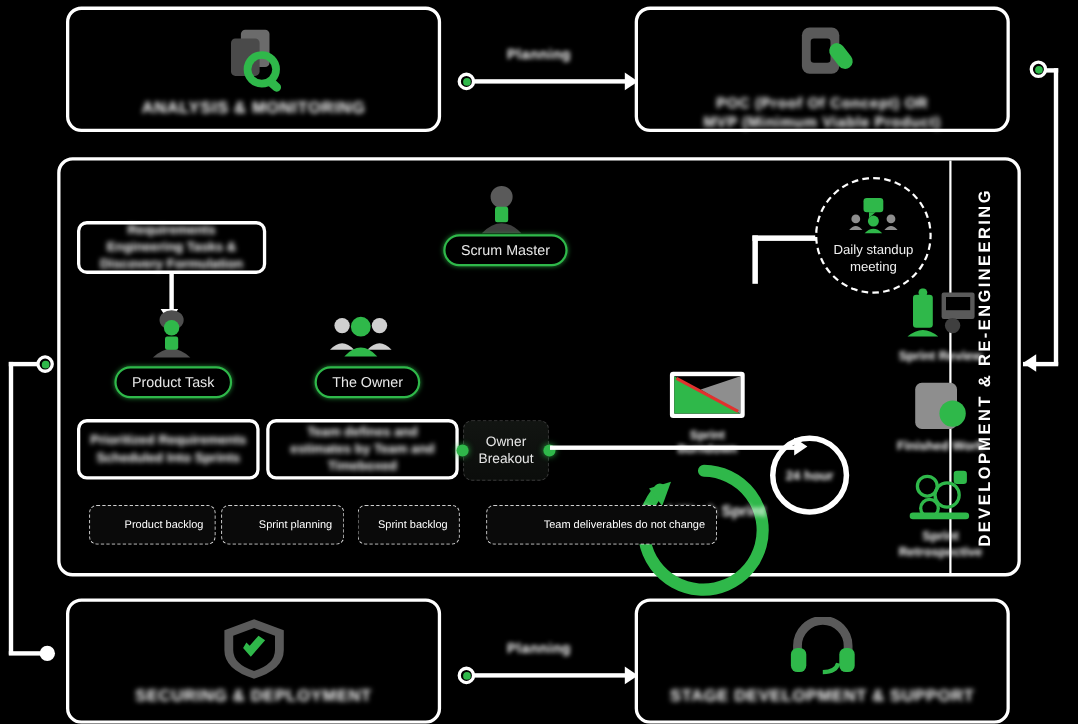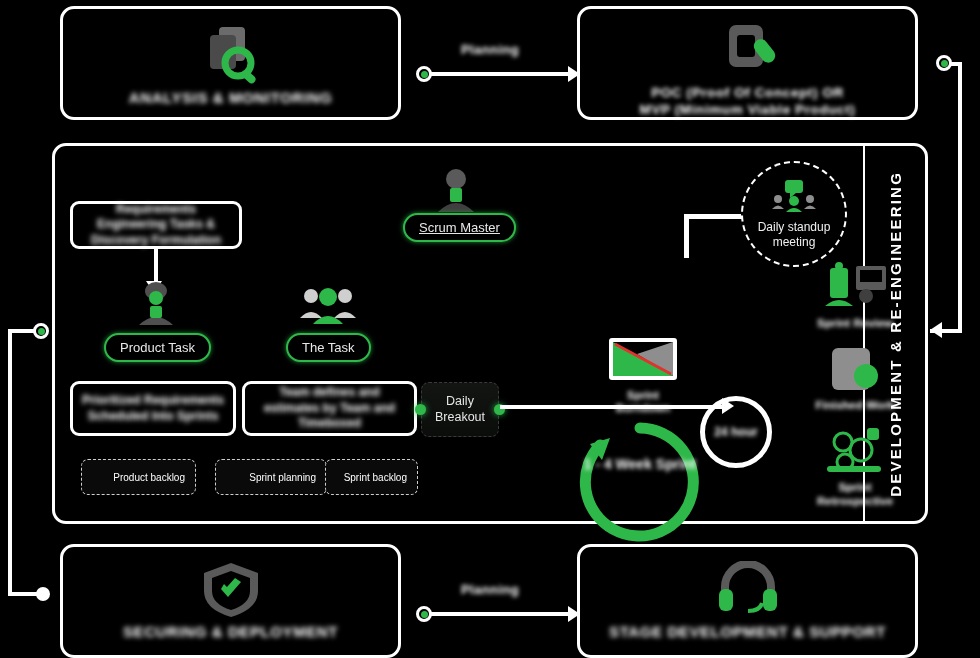--- a/index.html
+++ b/index.html
@@ -297,31 +297,31 @@
       <svg width="62" height="44" viewBox="0 0 62 44">
         <circle cx="14" cy="12" r="7" fill="#cfcfcf"></circle>
         <path d="M3 34 q11 -12 22 0 z" fill="#cfcfcf"></path>
         <circle cx="48" cy="12" r="7" fill="#cfcfcf"></circle>
         <path d="M37 34 q11 -12 22 0 z" fill="#cfcfcf"></path>
         <circle cx="31" cy="13" r="9" fill="#2fb84a"></circle>
         <path d="M16 40 q15 -16 30 0 z" fill="#2fb84a"></path>
       </svg>
     </span>
     <div class="pill" style="left:231px; top:187px;">
-      <span>The Task</span>
+      <span>The Owner</span>
     </div>
 
     <span class="icon-wrap" style="position:absolute; left:376px; top:20px;">
       <svg width="50" height="48" viewBox="0 0 50 48">
         <circle cx="25" cy="13" r="10" fill="#5a5a5a"></circle>
         <path d="M7 46 q18 -18 36 0 z" fill="#3f3f3f"></path>
         <rect x="19" y="22" width="12" height="14" rx="2" fill="#2fb84a"></rect>
       </svg>
     </span>
-    <div class="pill" style="left:348px; top:67px;text-decoration:underline;">
+    <div class="pill" style="left:348px; top:67px;">
       <span>Scrum Master</span>
     </div>
 
     <div id="burndown">
       <span class="icon-wrap">
         <svg width="72" height="46" viewBox="0 0 72 46">
           <rect x="2" y="2" width="68" height="42" rx="3" fill="#fff"></rect>
           <rect x="6" y="6" width="60" height="34" fill="#000"></rect>
           <polygon points="6,6 66,40 6,40" fill="#2fb84a"></polygon>
           <polygon points="66,6 66,40 30,18" fill="#8e8e8e"></polygon>
@@ -365,25 +365,28 @@
     <div class="wbox" style="left:15px; top:235px; width:166px; height:55px;">
       <span class="blur">Prioritized Requirements Scheduled Into Sprints</span>
     </div>
     <div class="wbox" style="left:187px; top:235px; width:175px; height:55px;">
       <span class="blur">Team defines and estimates by Team and Timeboxed</span>
     </div>
 
     <div class="tag" style="left:26px; top:313px; width:115px; height:36px;">
       <span>Product backlog</span>
     </div>
-    <div class="tag" style="left:160px; top:313px; width:112px; height:36px;">
+    <div class="tag" style="left:146px; top:313px; width:112px; height:36px;">
       <span>Sprint planning</span>
     </div>
     <div class="tag" style="left:270px; top:313px; width:93px; height:36px;">
       <span>Sprint backlog</span>
+    </div>
+    <div class="tag" style="left:387px; top:313px; width:210px; height:36px;">
+      <span>Team deliverables do not change</span>
     </div>
 
     <div class="icol" style="left:745px; top:116px;">
       <span class="icon-wrap">
         <svg width="70" height="48" viewBox="0 0 70 48">
           <rect x="36" y="4" width="30" height="24" rx="2" fill="#5a5a5a"></rect>
           <rect x="40" y="8" width="22" height="12" fill="#000"></rect>
           <circle cx="46" cy="34" r="7" fill="#3f3f3f"></circle>
           <rect x="10" y="6" width="18" height="30" rx="3" fill="#2fb84a"></rect>
           <circle cx="19" cy="4" r="4" fill="#2fb84a"></circle>
@@ -412,21 +415,21 @@
           <rect x="46" y="4" width="12" height="12" rx="3" fill="#2fb84a"></rect>
           <rect x="6" y="42" width="54" height="6" rx="3" fill="#2fb84a"></rect>
         </svg>
       </span>
       <div class="cap blur3">Sprint Retrospective</div>
     </div>
 
   </div>
 
   <div id="task-breakout">
-    <span>Daily Breakout</span>
+    <span>Owner Breakout</span>
   </div>
   <div class="gdot" style="left:415px; top:404px;"></div>
   <div class="gdot" style="left:494px; top:404px;"></div>
 
   <div class="line h" style="left:500px; top:405px; width:225px;"></div>
   <div class="arrowhead" style="left:722px; top:398px;"></div>
 
   <div class="stage-card" style="left:60px; top:544px; width:341px; height:114px;">
     <span class="icon-wrap">
       <svg width="62" height="58" viewBox="0 0 62 58">

